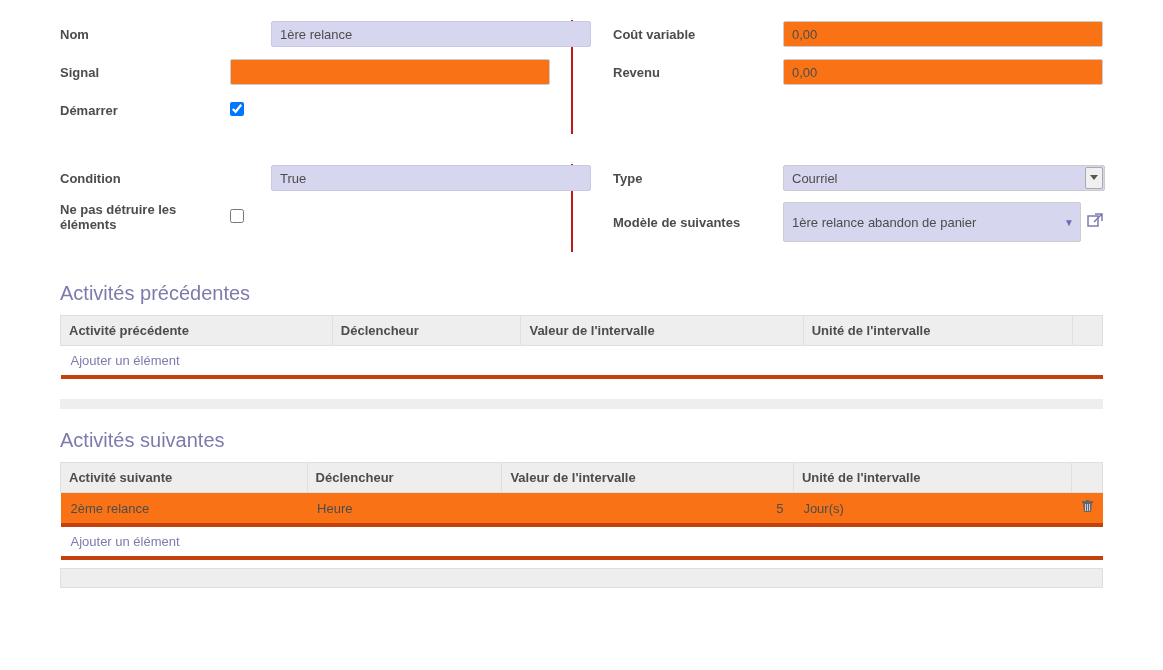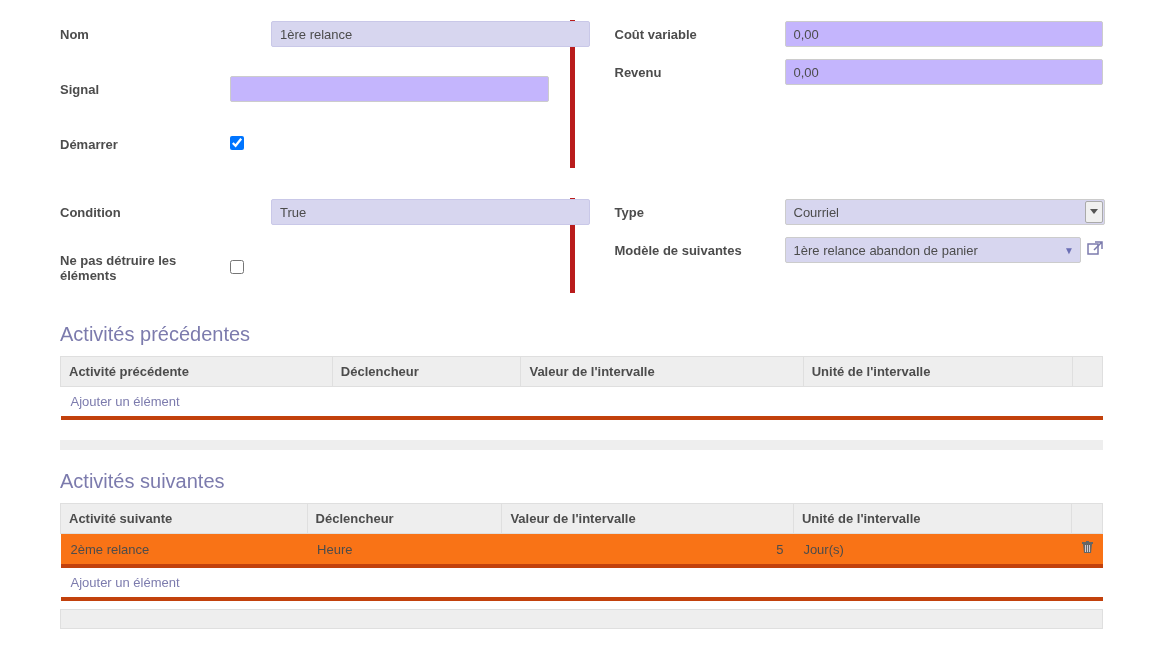--- a/index.html
+++ b/index.html
@@ -14,23 +14,22 @@
       display: flex;
       gap: 40px;
       margin-bottom: 30px;
     }
     .form-col {
       flex: 1;
       display: flex;
       flex-direction: column;
     }
     .form-col.left {
-      border-right: 5px solid #b91c1c;
+      border-right: 2px solid #b91c1c;
       padding-right: 21px;
-      gap: 17px;
     }
     .form-row {
       display: flex;
       align-items: center;
       margin-bottom: 10px;
       min-height: 28px;
     }
     .form-label {
       width: 170px;
       flex-shrink: 0;
@@ -40,21 +39,21 @@
     .form-control {
       flex: 1;
     }
     input[type="text"] {
       width: 100%;
       height: 26px;
       padding: 3px 8px;
       border: 1px solid #ccc;
       border-radius: 2px;
       font-size: 13px;
-      background: #c4b5fd;
+      background: #f97316;
       color: #4c4c4c;
     }
     input[type="text"].highlighted {
       background: #d7d6ef;
       border: 1px solid #c9c8e8;
       margin-left: 41px;
     }
     input[type="checkbox"] {
       width: 14px;
       height: 14px;
@@ -91,21 +90,21 @@
       color: #555;
       z-index: 1;
     }
     .m2o-wrap {
       display: flex;
       align-items: center;
       gap: 6px;
     }
     .m2o-box {
       flex: 1;
-      height: 26px;
+      height: 40px;
       padding: 3px 8px;
       border: 1px solid #ccc;
       border-radius: 2px;
       font-size: 13px;
       background: #d7d6ef;
       color: #4c4c4c;
       display: flex;
       align-items: center;
       position: relative;
     }

